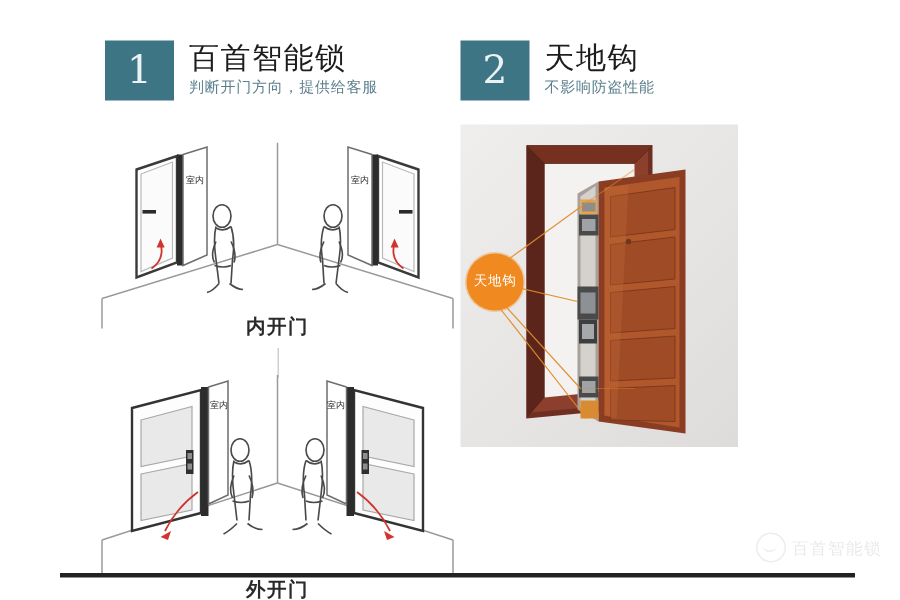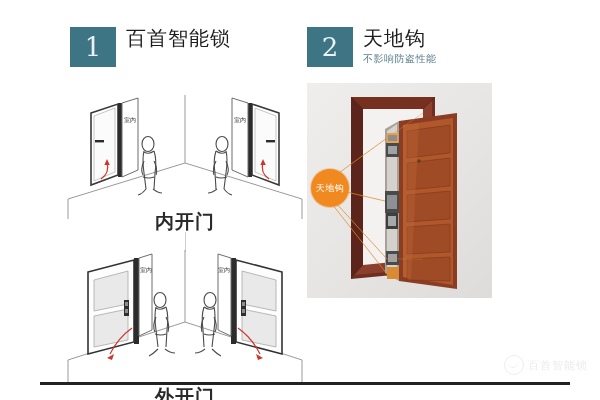--- a/index.html
+++ b/index.html
@@ -68,21 +68,21 @@
   .draw-top    { top: 95px;  height: 125px; }
   .draw-bottom { top: 250px; height: 135px; }
 
   .drawing svg { display: block; }
 
   .draw-caption {
     position: absolute;
     left: 60px;
     width: 250px;
     text-align: center;
-    font-size: 19px;
+    font-size: 13px;
     font-weight: bold;
     color: #2a2a2a;
     letter-spacing: 1px;
   }
   .cap-top    { top: 209px; }
   .cap-bottom { top: 384px; }
 
   
   .mid-divider {
     position: absolute;
@@ -164,20 +164,21 @@
 </style>
 </head>
 <body>
 
 <div id="canvas">
 
   <div class="section-head head-left">
     <div class="num-badge">1</div>
     <div class="head-text">
       <div class="head-title">百首智能锁</div>
+      <div class="head-sub">判断开门方向，提供给客服</div>
     </div>
   </div>
 
   <div class="section-head head-right">
     <div class="num-badge">2</div>
     <div class="head-text">
       <div class="head-title">天地钩</div>
       <div class="head-sub">不影响防盗性能</div>
     </div>
   </div>

